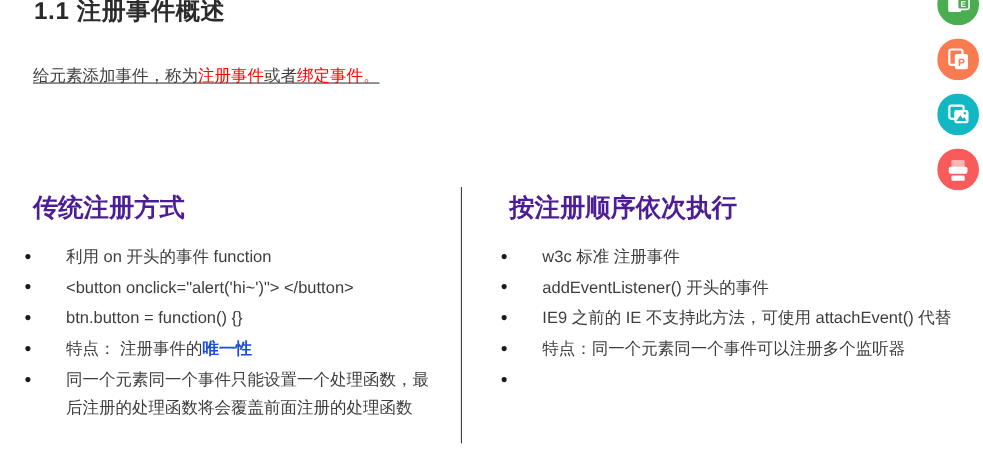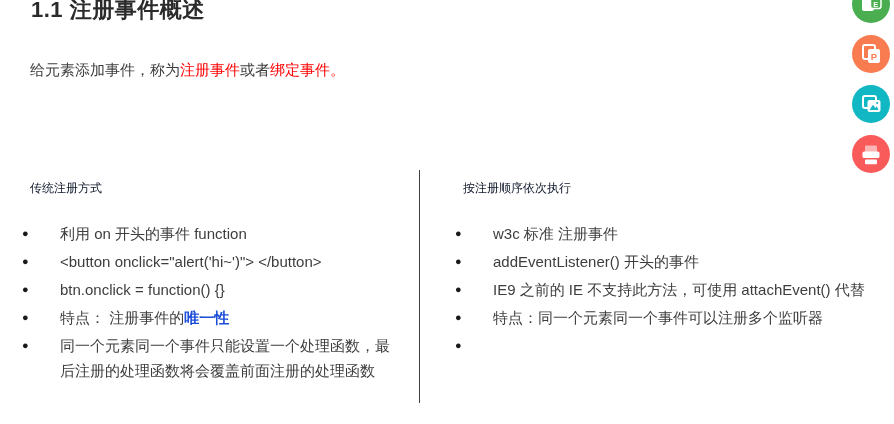--- a/index.html
+++ b/index.html
@@ -19,40 +19,40 @@
     font-size: 22px; line-height: 26px;
     font-weight: bold; color: #2b2b2b;
     letter-spacing: 0.5px;
   }
 
   .intro {
     position: absolute; left: 30px;
     margin: 0;
     font-size: 15px; line-height: 20px;
   }
-  .intro1 { top: 60px; }
+  .intro1 { top: 60px; text-decoration: underline; }
   .intro2 { top: 95px; }
 
   .red { color: #fe0000; }
   .red-bold { color: #1d4ed8; font-weight: bold; }
 
   .divider {
     position: absolute; left: 419px; top: 170px;
     width: 1px; height: 233px;
     background: #3d3d44;
   }
 
   .col { position: absolute; top: 176px; }
   .col-left  { left: 30px;  width: 370px; }
   .col-right { left: 463px; width: 426px; }
 
   .col-heading {
     margin: 0 0 21px 0;
-    font-size: 12px; line-height: 24px;
-    font-weight: normal; color: #0f172a;
+    font-size: 23px; line-height: 24px;
+    font-weight: bold; color: #4c1d95;
   }
 
   ul.bullets { list-style: none; margin: 0; padding: 0; }
   ul.bullets li {
     position: relative;
     padding-left: 30px;
     font-size: 15px; line-height: 25px;
     margin-bottom: 3px;
     color: #3d3d3d;
   }
@@ -90,21 +90,21 @@
   <p class="intro intro1"><span>给元素添加事件，称为</span><span class="red">注册事件</span><span>或者</span><span class="red">绑定事件。</span></p>
 
 
   <div class="divider"></div>
 
   <section class="col col-left">
     <h2 class="col-heading">传统注册方式</h2>
     <ul class="bullets">
       <li><span class="dot">●</span><span>利用 on 开头的事件 function</span></li>
       <li><span class="dot">●</span><span>&lt;button onclick="alert('hi~')"&gt; &lt;/button&gt;</span></li>
-      <li><span class="dot">●</span><span>btn.onclick = function() {}</span></li>
+      <li><span class="dot">●</span><span>btn.button = function() {}</span></li>
       <li><span class="dot">●</span><span>特点： 注册事件的</span><span class="red-bold">唯一性</span></li>
       <li><span class="dot">●</span><span>同一个元素同一个事件只能设置一个处理函数，最后注册的处理函数将会覆盖前面注册的处理函数</span></li>
     </ul>
   </section>
 
   <section class="col col-right">
     <h2 class="col-heading">按注册顺序依次执行</h2>
     <ul class="bullets">
       <li><span class="dot">●</span><span>w3c 标准 注册事件</span></li>
       <li><span class="dot">●</span><span>addEventListener() 开头的事件</span></li>

